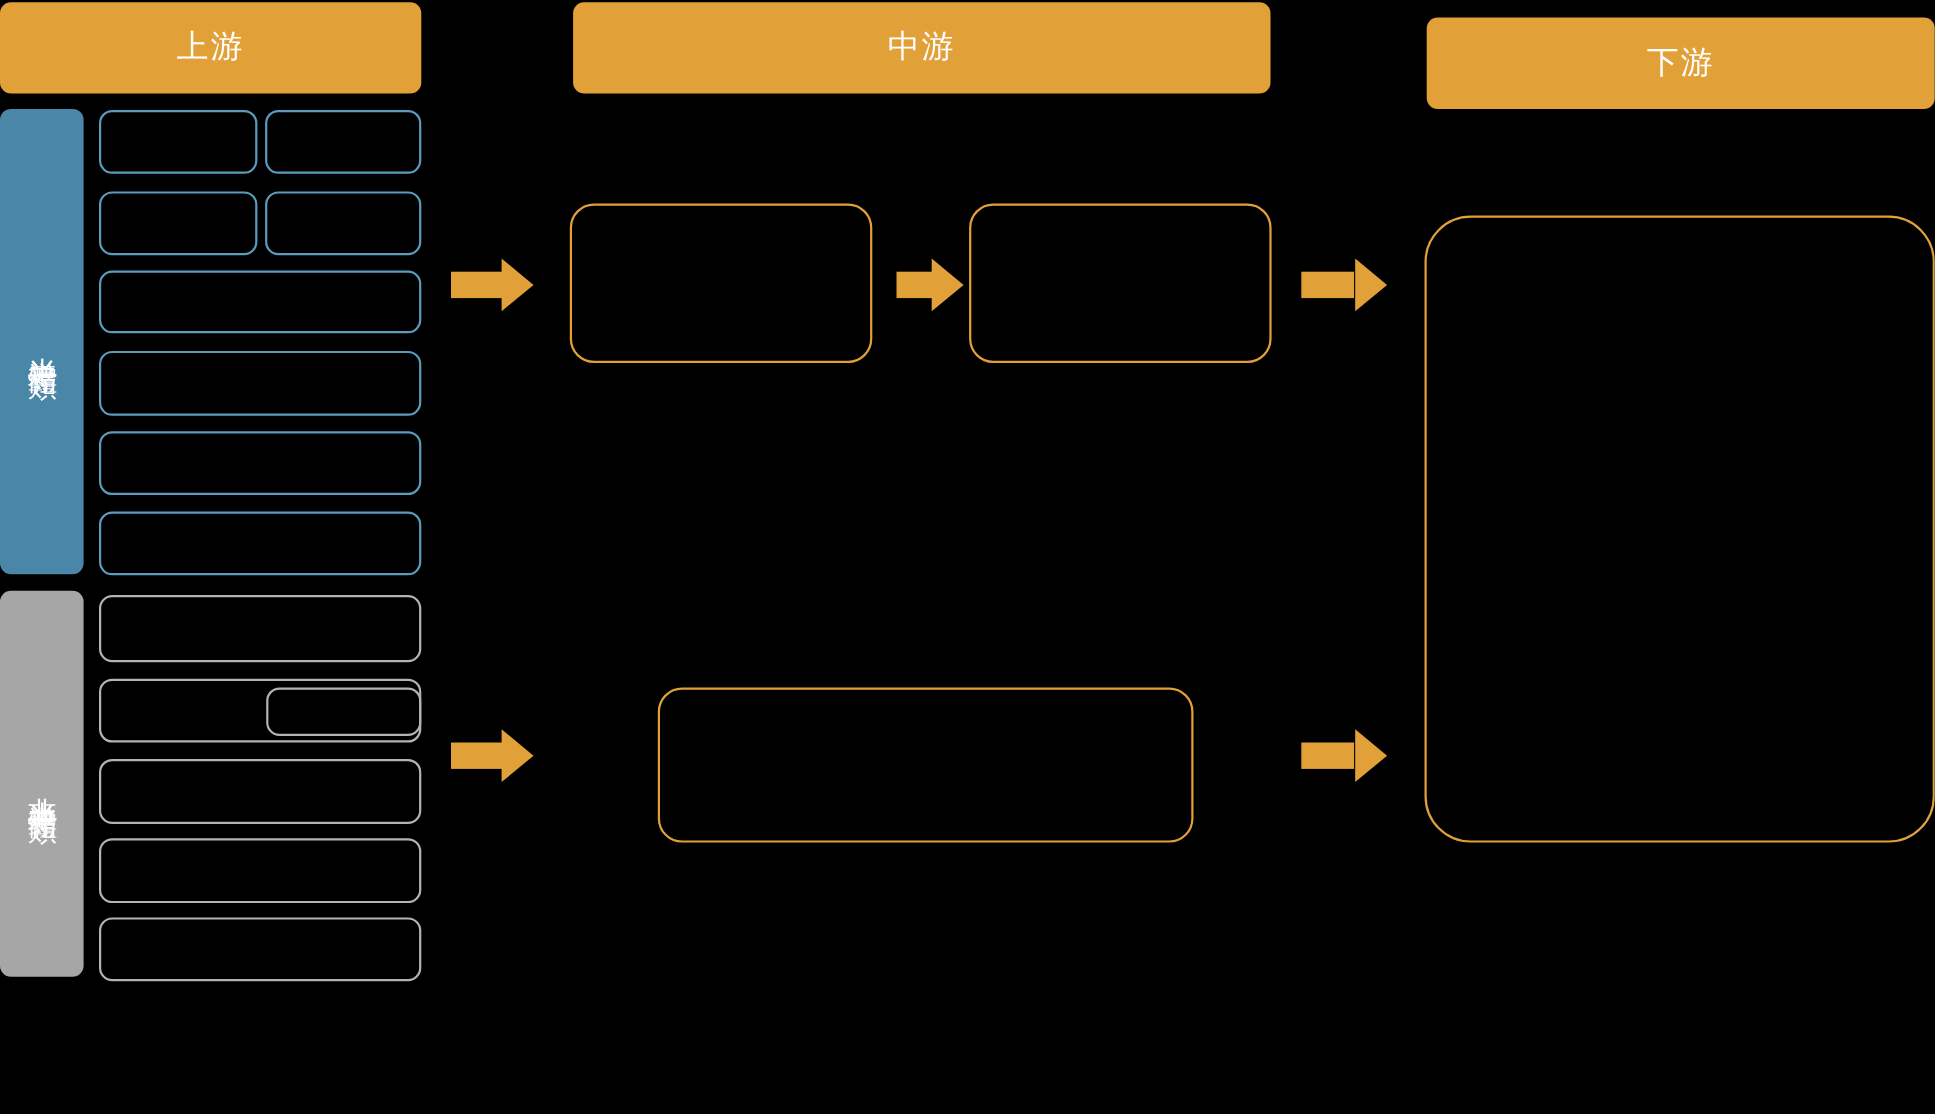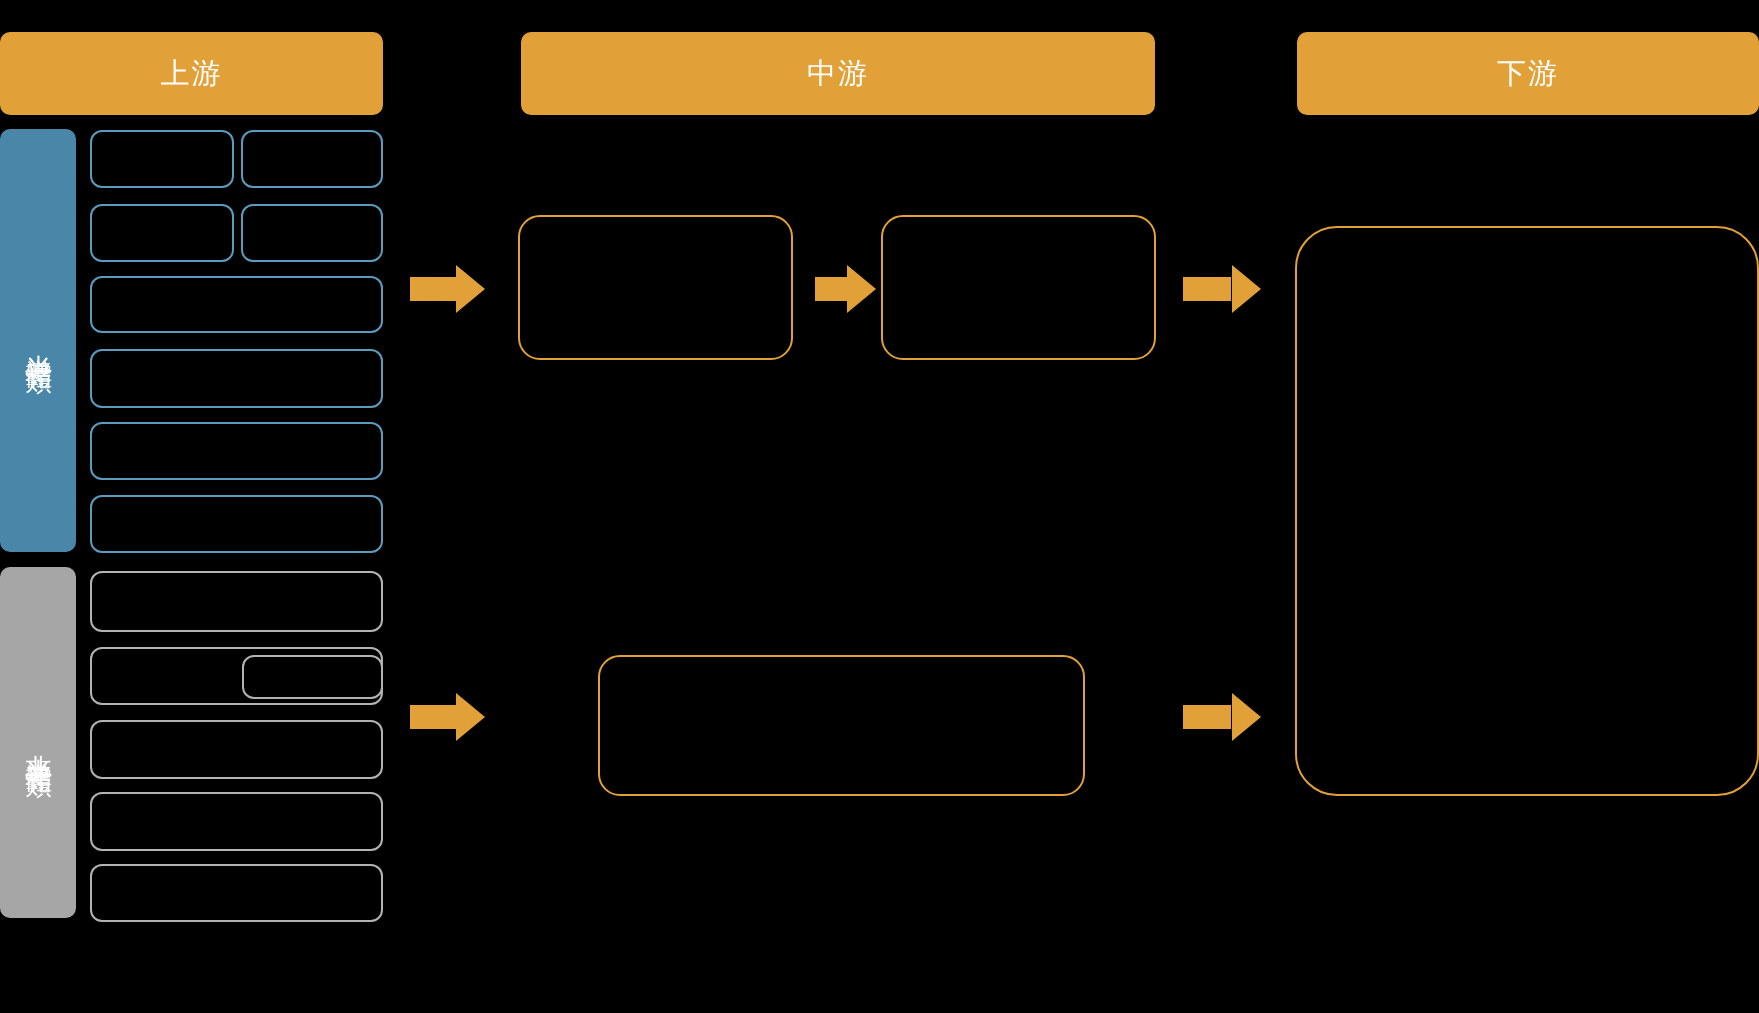--- a/index.html
+++ b/index.html
@@ -10,21 +10,20 @@
   }
   body {
     font-family: "Liberation Sans", "DejaVu Sans", sans-serif;
   }
   #stage {
     position: relative;
     width: 1759px;
     height: 975px;
     background: #000000;
     overflow: hidden;
-    margin-top: 30px;
   }
 
   
   .header-banner {
     position: absolute;
     background: var(--accent, #e2a038);
     border-radius: 10px;
     display: flex;
     align-items: center;
     justify-content: center;
@@ -105,21 +104,21 @@
 <div id="stage">
 
   <div class="header-banner" style="left:0px; top:2px; width:383px; height:83px;">
     <span>上游</span>
   </div>
 
   <div class="header-banner" style="left:521px; top:2px; width:634px; height:83px;text-align:right;">
     <span>中游</span>
   </div>
 
-  <div class="header-banner" style="left:1297px; top:2px; width:462px; height:83px;">
+  <div class="header-banner" style="left:1297px; top:16px; width:462px; height:83px;">
     <span>下游</span>
   </div>
 
   <div class="rail semi" style="left:0px; top:99px; width:76px; height:423px;">
     <span>半導體類</span>
   </div>
 
   <div class="rail non-semi" style="left:0px; top:537px; width:76px; height:351px;">
     <span>非半導體類</span>
   </div>

